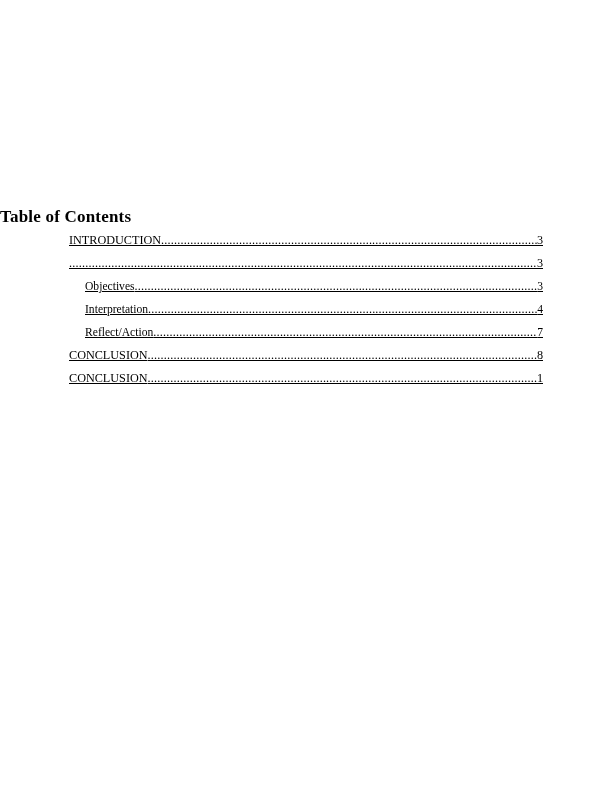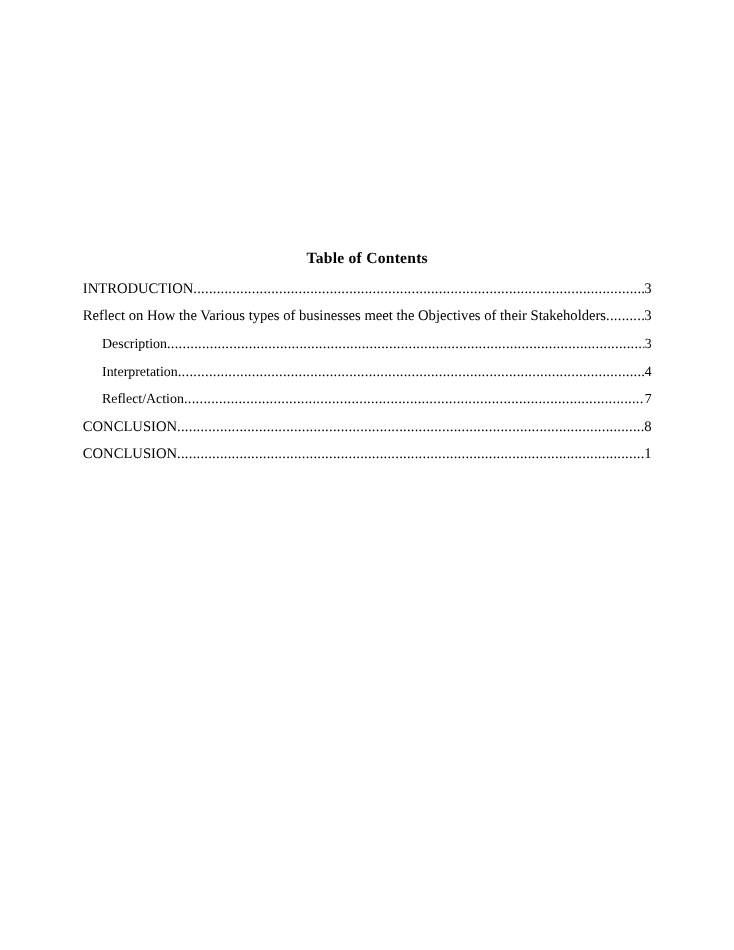--- a/index.html
+++ b/index.html
@@ -18,39 +18,39 @@
     position: relative;
     width: 612px;
     height: 792px;
     box-sizing: border-box;
   }
   .toc-title {
     position: absolute;
     top: 207px;
     left: 0;
     width: 612px;
-    text-align: center;
-    font-size: 13px;
+    font-size: 17px;
     font-weight: bold;
     letter-spacing: 0.2px;
   }
   .toc {
     position: absolute;
     top: 234px;
     left: 69px;
     width: 474px;
   }
   .toc-entry {
     display: flex;
     align-items: baseline;
     font-size: 12.2px;
     line-height: 1.0;
     height: 23px;
     white-space: nowrap;
     overflow: hidden;
+    text-decoration: underline;
   }
   .toc-entry.level-2 {
     padding-left: 16px;
     font-size: 11.6px;
   }
   .entry-label {
     flex: 0 0 auto;
   }
   .entry-leader {
     flex: 1 1 auto;
@@ -73,26 +73,25 @@
 
   <div class="toc-title">Table of Contents</div>
 
   <div class="toc">
       <div class="toc-entry level-1">
         <span class="entry-label">INTRODUCTION</span>
         <span class="entry-leader">............................................................................................................................................................................................................................</span>
         <span class="entry-page">3</span>
       </div>
       <div class="toc-entry level-1">
-        <span class="entry-label">Reflect on How the Various types of businesses meet the Objectives of their Stakeholders</span>
         <span class="entry-leader">............................................................................................................................................................................................................................</span>
         <span class="entry-page">3</span>
       </div>
       <div class="toc-entry level-2">
-        <span class="entry-label">Description</span>
+        <span class="entry-label">Objectives</span>
         <span class="entry-leader">............................................................................................................................................................................................................................</span>
         <span class="entry-page">3</span>
       </div>
       <div class="toc-entry level-2">
         <span class="entry-label">Interpretation</span>
         <span class="entry-leader">............................................................................................................................................................................................................................</span>
         <span class="entry-page">4</span>
       </div>
       <div class="toc-entry level-2">
         <span class="entry-label">Reflect/Action</span>

